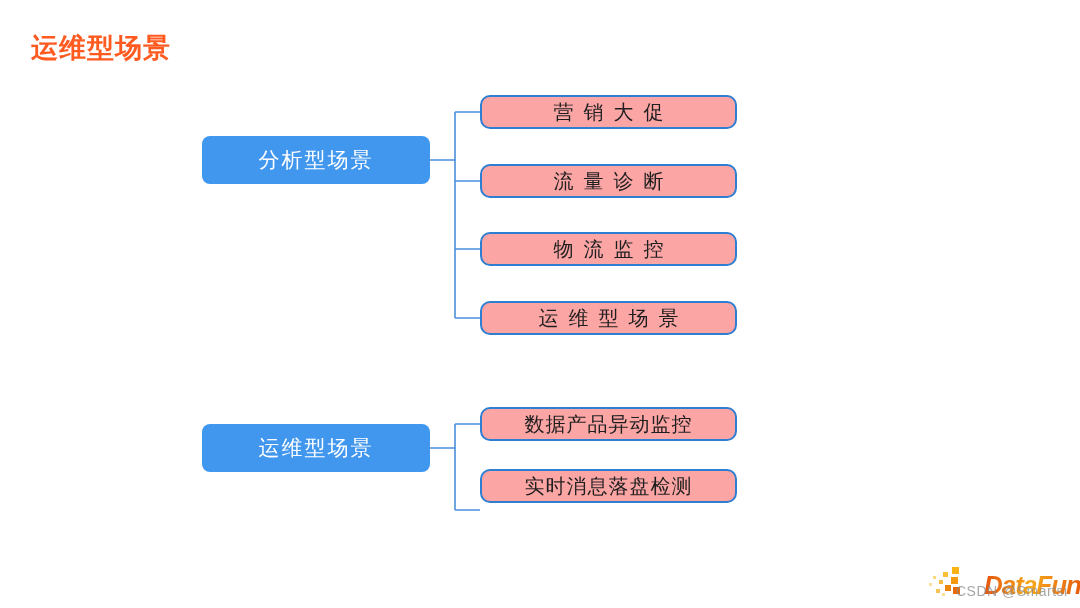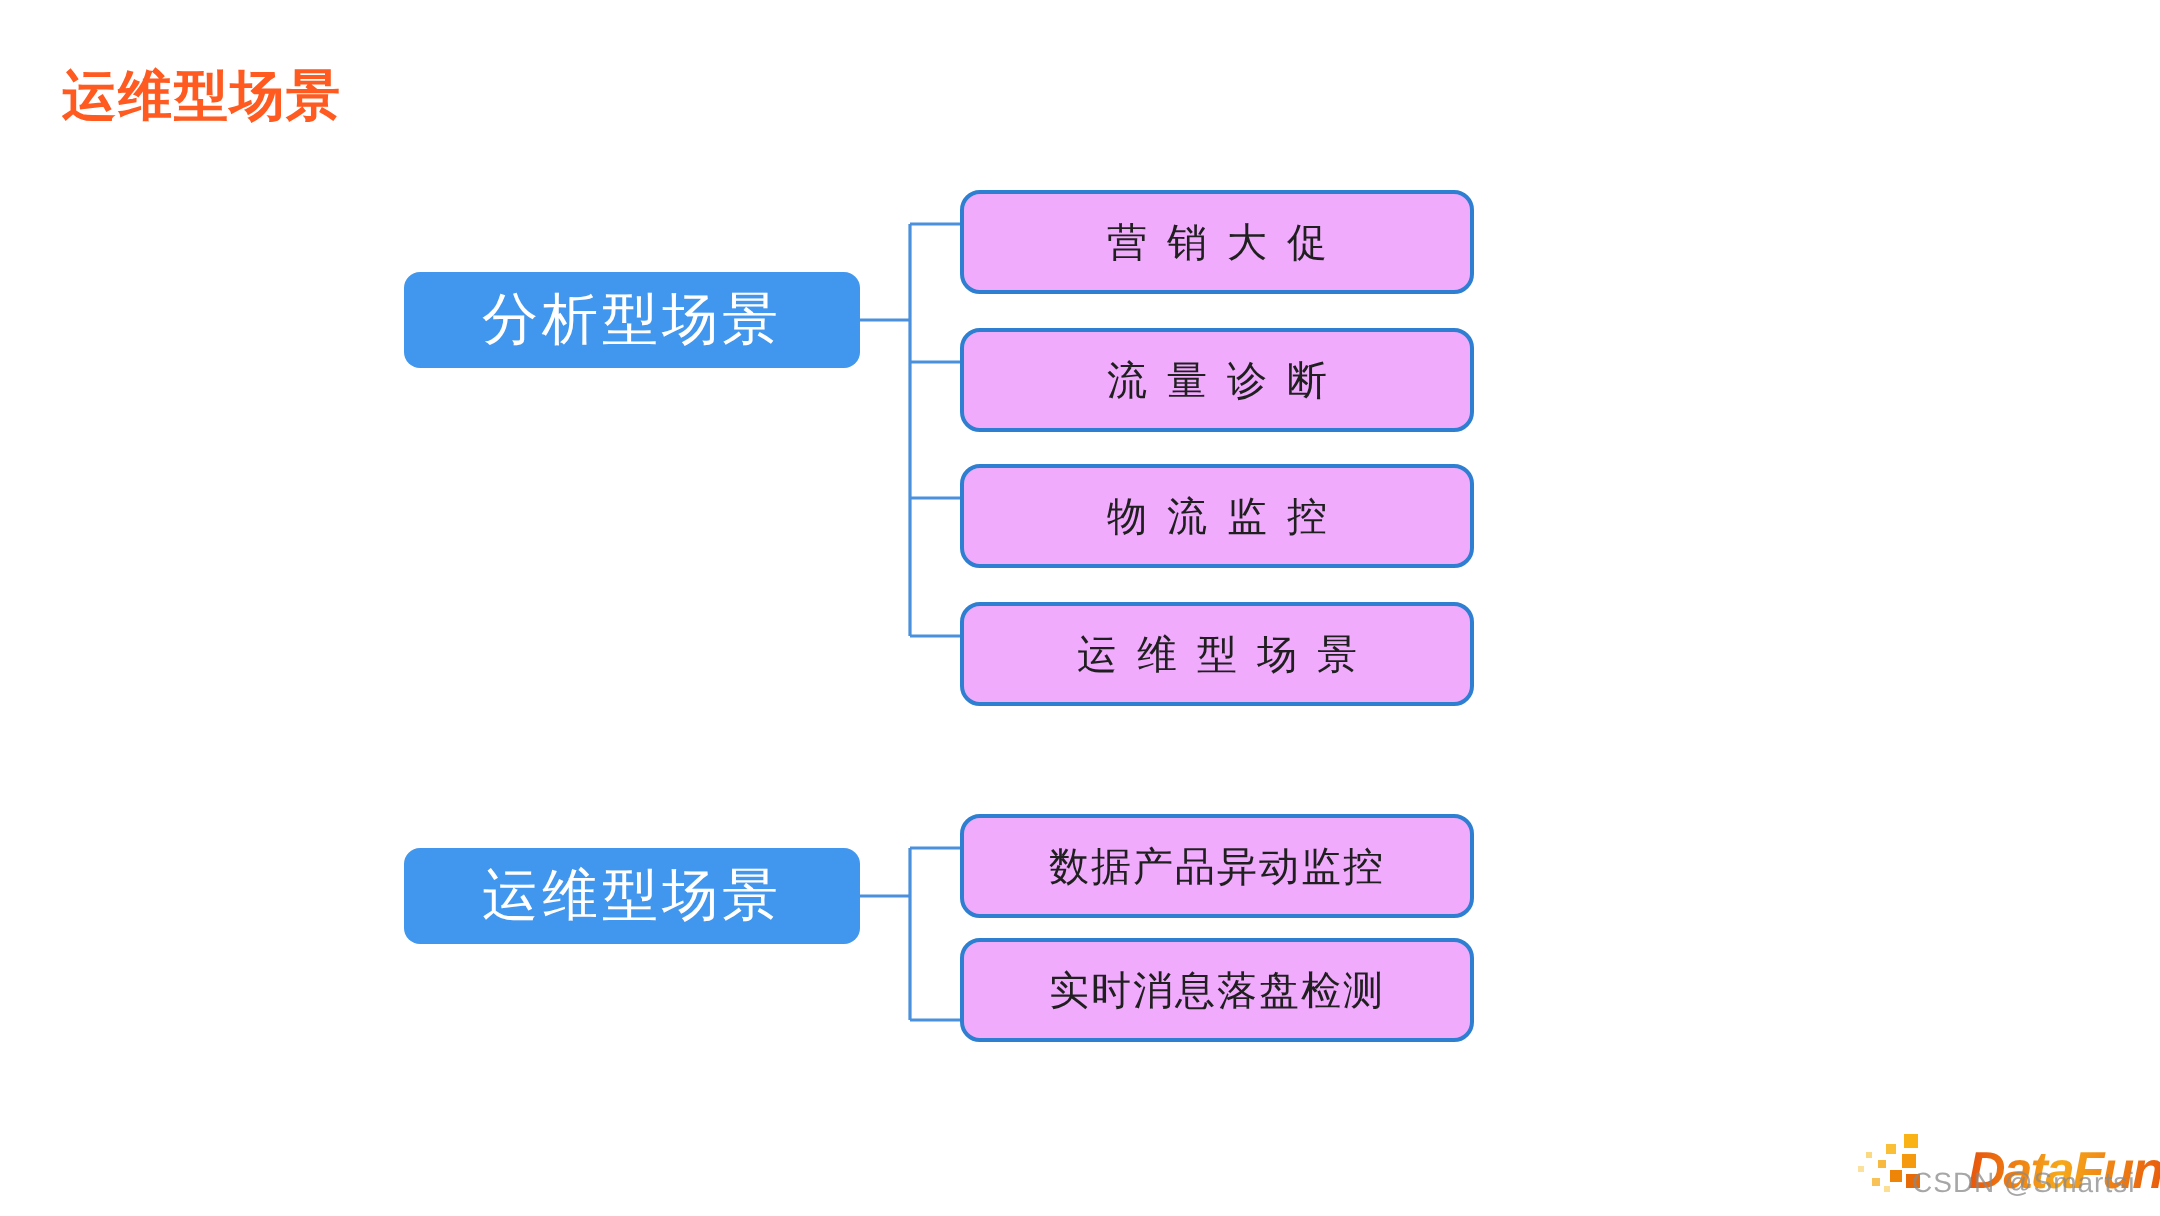--- a/index.html
+++ b/index.html
@@ -39,33 +39,33 @@
     stroke-width: 1.6;
   }
   .parent-node {
     position: absolute;
     left: 202px;
     width: 228px;
     height: 48px;
     background: #4197EE;
     border-radius: 8px;
     color: #ffffff;
-    font-size: 28px;
+    font-size: 21px;
     letter-spacing: 2px;
     display: flex;
     align-items: center;
     justify-content: center;
     box-sizing: border-box;
   }
   .child-node {
     position: absolute;
     left: 480px;
     width: 257px;
-    height: 52px;
-    background: #f0abfc;
+    height: 34px;
+    background: #fca5a5;
     border: 2px solid #2E7FD2;
     border-radius: 10px;
     color: #1f1f1f;
     font-size: 20px;
     letter-spacing: 1px;
     display: flex;
     align-items: center;
     justify-content: center;
     box-sizing: border-box;
   }

